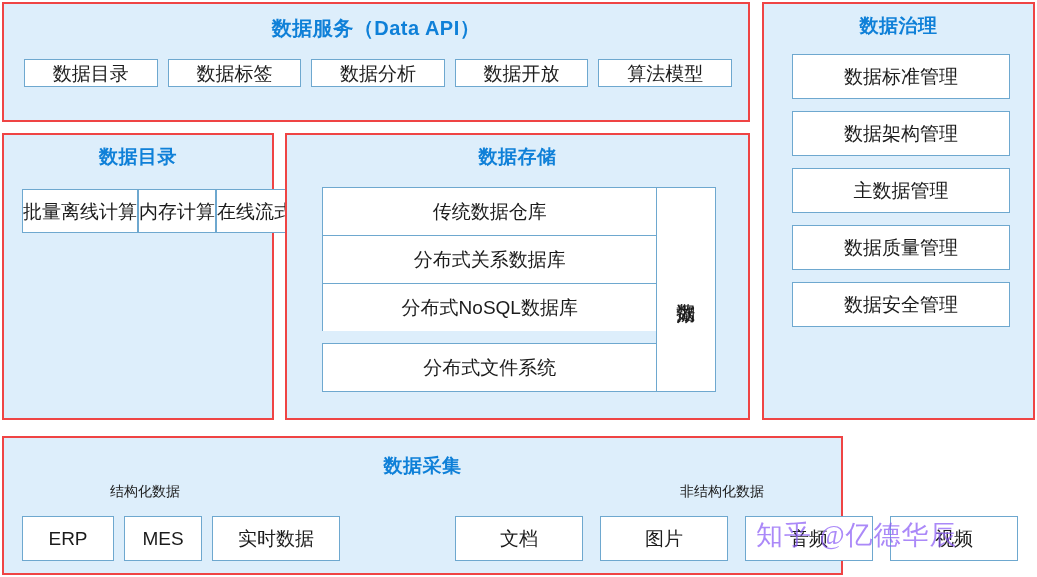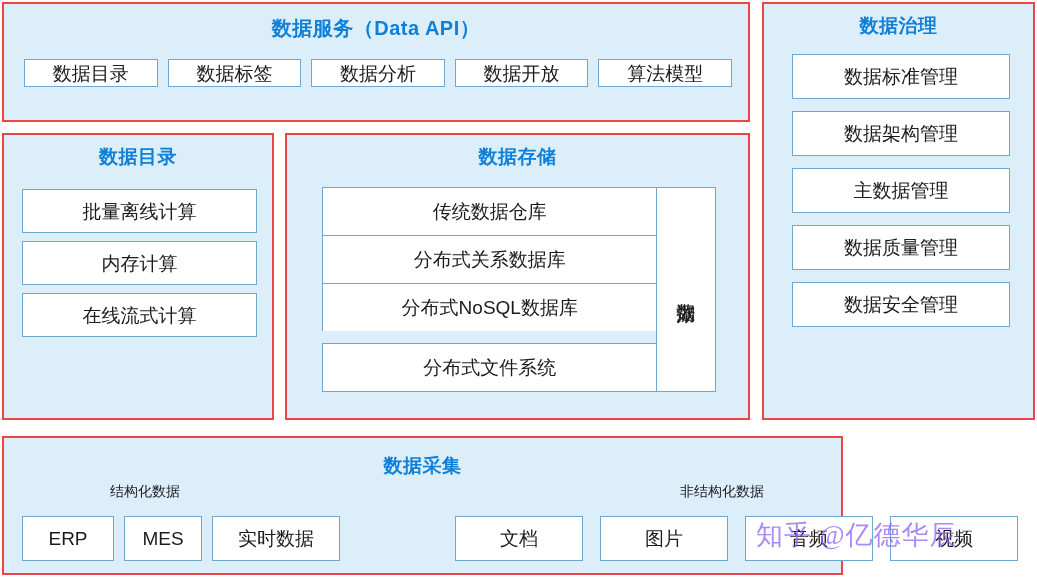--- a/index.html
+++ b/index.html
@@ -83,22 +83,22 @@
 
   
   #panel-compute { left: 2px; top: 133px; width: 272px; height: 287px; }
   #panel-compute .panel-title { margin-top: 12px; }
   #compute-list {
     position: absolute;
     left: 18px;
     top: 54px;
     width: 235px;
     display: flex;
-    flex-direction: column;
-    gap: 8px;
+    flex-direction: row;
+    gap: 0;
   }
   #compute-list .box { height: 44px; }
 
   
   #panel-storage { left: 285px; top: 133px; width: 465px; height: 287px; }
   #panel-storage .panel-title { margin-top: 12px; }
   #storage-table {
     position: absolute;
     left: 35px;
     top: 52px;

